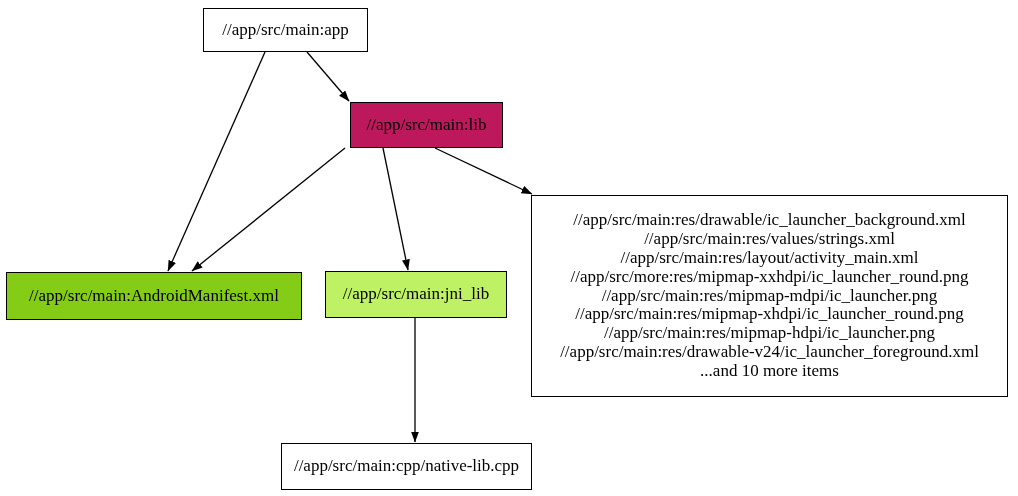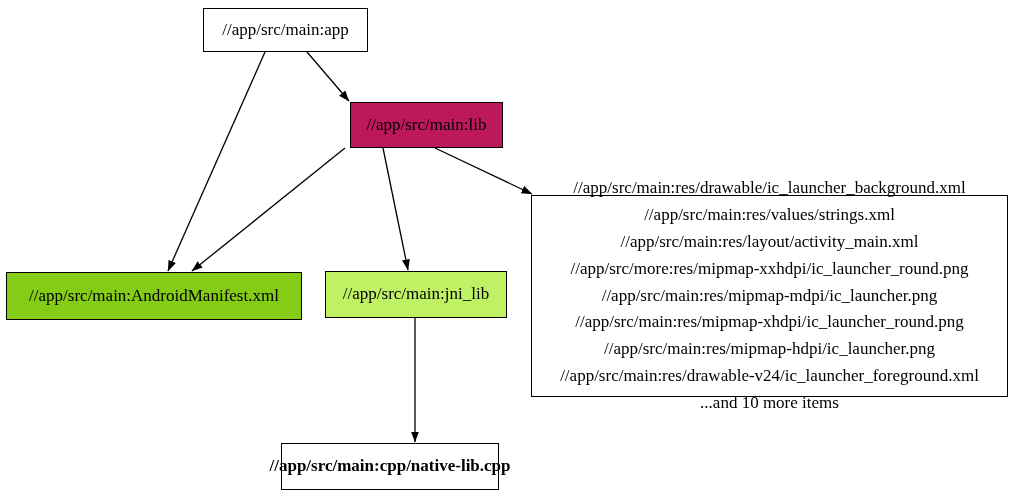--- a/index.html
+++ b/index.html
@@ -70,27 +70,27 @@
     </div>
     <div class="node" style="left: 302px; top: 102px; width: 153px; height: 46px; border-color: rgb(0, 0, 0); background: #be185d; margin-left: 48px;">
       <span class="node-line">//app/src/main:lib</span>
     </div>
     <div class="node" style="left: 6px; top: 272px; width: 296px; height: 48px; border-color: rgb(0, 0, 0); background: #84cc16;">
       <span class="node-line">//app/src/main:AndroidManifest.xml</span>
     </div>
     <div class="node" style="left: 325px; top: 271px; width: 182px; height: 47px; border-color: rgb(0, 0, 0); background: #bef264;">
       <span class="node-line">//app/src/main:jni_lib</span>
     </div>
-    <div class="node" style="left: 531px; top: 195px; width: 477px; height: 202px; border-color: rgb(0, 0, 0); background: rgb(255, 255, 255); gap: 8px;">
+    <div class="node" style="left: 531px; top: 195px; width: 477px; height: 202px; border-color: rgb(0, 0, 0); background: rgb(255, 255, 255);">
       <span class="node-line">//app/src/main:res/drawable/ic_launcher_background.xml</span>
       <span class="node-line">//app/src/main:res/values/strings.xml</span>
       <span class="node-line">//app/src/main:res/layout/activity_main.xml</span>
       <span class="node-line">//app/src/more:res/mipmap-xxhdpi/ic_launcher_round.png</span>
       <span class="node-line">//app/src/main:res/mipmap-mdpi/ic_launcher.png</span>
       <span class="node-line">//app/src/main:res/mipmap-xhdpi/ic_launcher_round.png</span>
       <span class="node-line">//app/src/main:res/mipmap-hdpi/ic_launcher.png</span>
       <span class="node-line">//app/src/main:res/drawable-v24/ic_launcher_foreground.xml</span>
       <span class="node-line">...and 10 more items</span>
     </div>
-    <div class="node" style="left: 281px; top: 443px; width: 218px; height: 47px; border-color: rgb(0, 0, 0); background: rgb(255, 255, 255); font-weight: bold;">
+    <div class="node" style="left: 281px; top: 443px; width: 251px; height: 47px; border-color: rgb(0, 0, 0); background: rgb(255, 255, 255);">
       <span class="node-line">//app/src/main:cpp/native-lib.cpp</span>
     </div>
   </div>
 
 </body></html>

